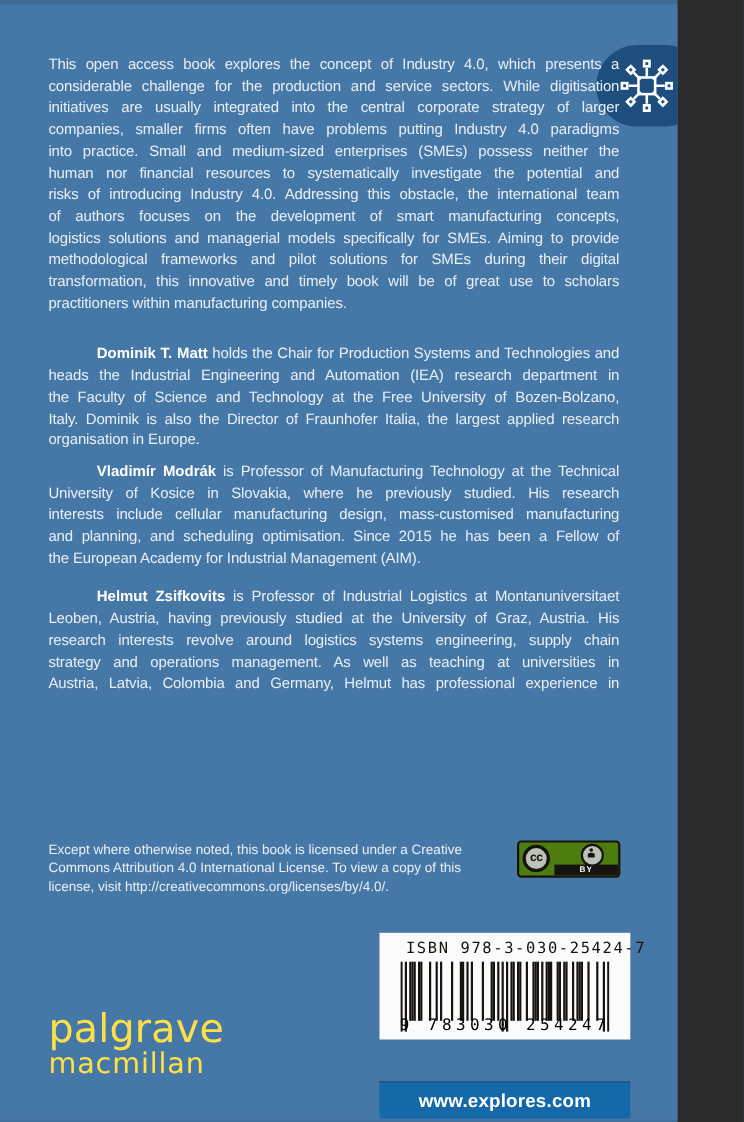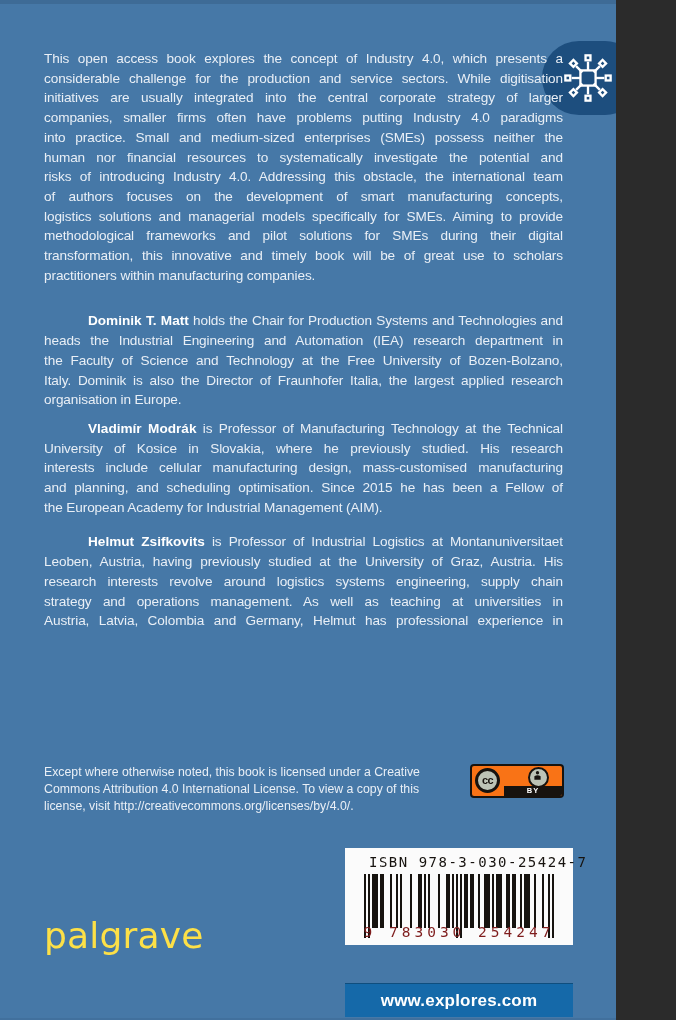--- a/index.html
+++ b/index.html
@@ -38,21 +38,21 @@
     color:#e9eff6;font-size:12.3px;line-height:17.2px;
   }
   .license .jline{text-align:left;text-align-last:left;}
   
   .cc-badge{
     position:absolute;left:470px;top:764px;
     width:94px;height:34px;
     background:#17130f;border-radius:4px;
     box-sizing:border-box;padding:2px;
   }
-  .cc-inner{position:relative;width:100%;height:100%;background:#f97316;border-radius:2px;overflow:hidden;}
+  .cc-inner{position:relative;width:100%;height:100%;background:#4d7c0f;border-radius:2px;overflow:hidden;}
   .cc-circle{
     position:absolute;left:3px;top:2px;width:19px;height:19px;
     border:3px solid #17130f;border-radius:50%;
     background:#bcc3b6;
     color:#17130f;font-weight:700;font-size:11px;line-height:19px;text-align:center;
     letter-spacing:-0.5px;z-index:2;
   }
   .by-strip{
     position:absolute;left:32px;right:0;bottom:0;height:10px;
     background:#17130f;color:#ffffff;
@@ -71,21 +71,21 @@
     text-align:center;
   }
   .isbn-label{
     font-family:"DejaVu Sans Mono","Liberation Mono",monospace;
     color:#17130f;font-size:14px;letter-spacing:1.5px;
     padding-top:6px;white-space:nowrap;padding-left:24px;
   }
   .barcode-wrap{margin-top:4px;line-height:0;}
   .barcode-digits{
     font-family:"DejaVu Sans Mono","Liberation Mono",monospace;
-    color:#7f1d1d;font-size:14.5px;letter-spacing:4px;
+    color:#000000;font-size:14.5px;letter-spacing:4px;
     margin-top:-14px;padding-bottom:5px;white-space:nowrap;
     text-align:center;
   }
   .site-strip{
     width:228px;height:33px;background:#1569a9;
     border-top:1px solid rgba(0,0,0,.25);
     color:#ffffff;font-size:17px;font-weight:700;
     line-height:33px;text-align:center;letter-spacing:0.2px;
   }
   
@@ -232,15 +232,16 @@
           <rect x="184" y="0" width="2" height="64" fill="#17130f"></rect>
           <rect x="188" y="0" width="2" height="64" fill="#17130f"></rect>
         </svg>
     </div>
     <div class="barcode-digits">9 783030 254247</div>
   </div>
   <div class="site-strip" style="position:absolute;left:345px;top:983px;">www.explores.com</div>
 
   <div class="pub-logo">
     <div class="pub-line1">palgrave</div>
+    <div class="pub-line2">macmillan</div>
   </div>
 
 </div>
 
 </body></html>

